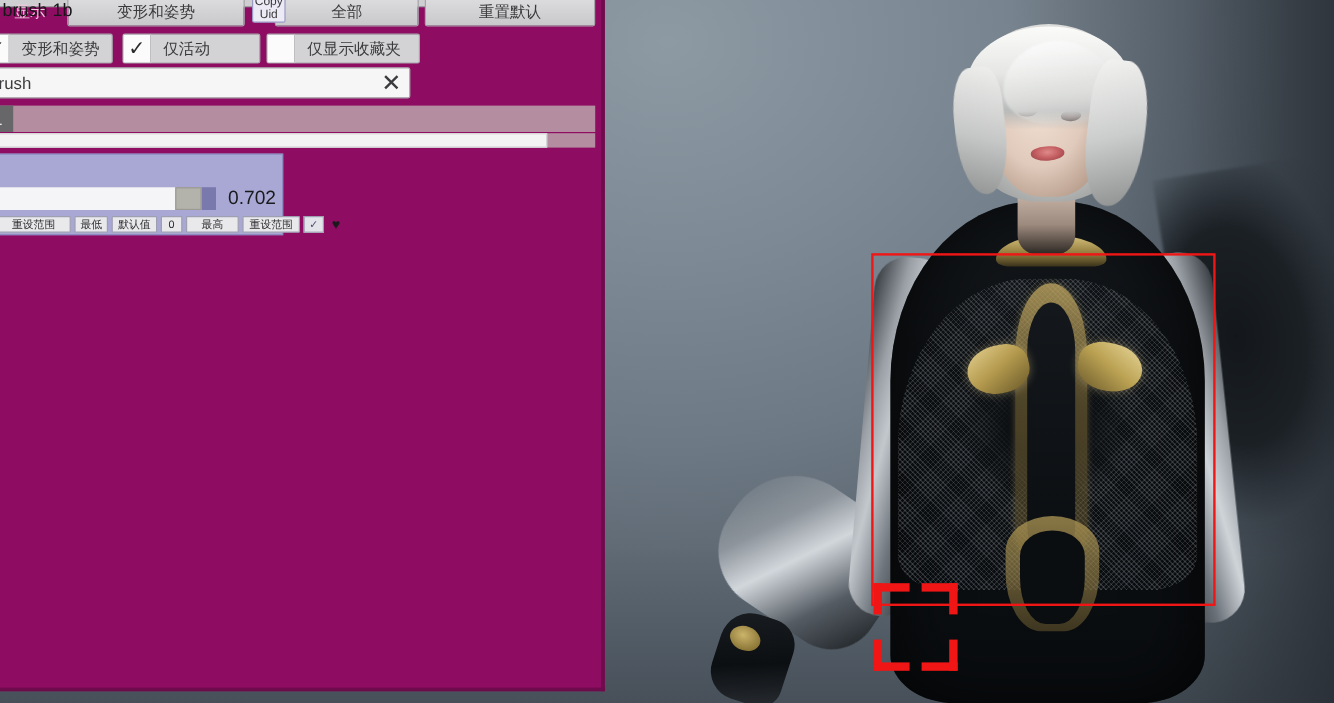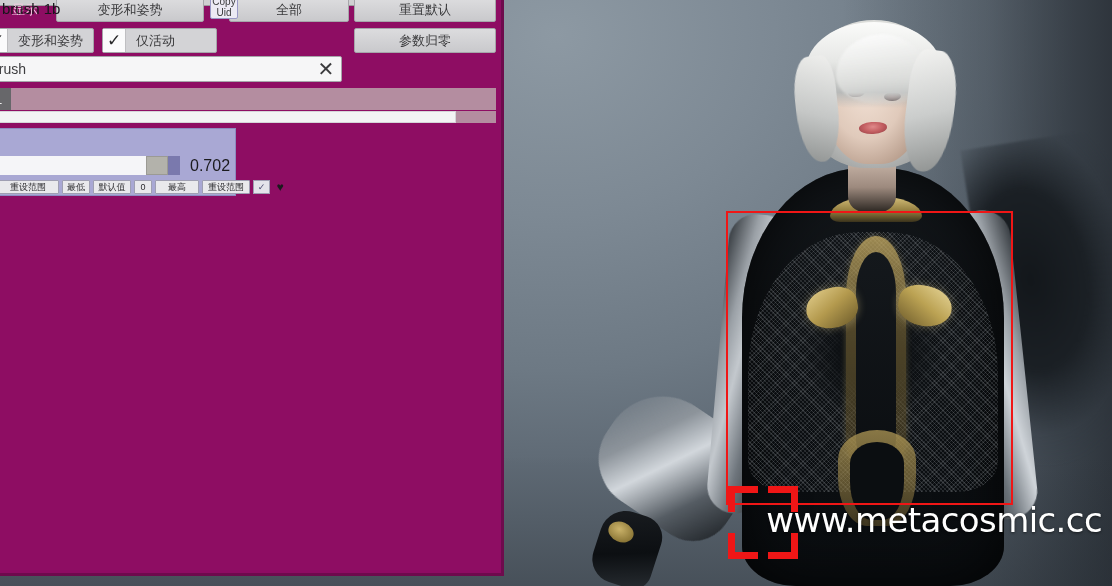--- a/index.html
+++ b/index.html
@@ -417,21 +417,20 @@
   <div class="fig" id="hair-bang"></div>
   <div class="fig" id="hair-side-l"></div>
   <div class="fig" id="hair-side-r"></div>
 
   <div id="sel-rect"></div>
   <div class="corner-bracket" id="cb-tl"></div>
   <div class="corner-bracket" id="cb-tr"></div>
   <div class="corner-bracket" id="cb-bl"></div>
   <div class="corner-bracket" id="cb-br"></div>
 
-  <div id="watermark">www.metacosmic.cc</div>
 </div>
 
 <div id="panel">
 
   <div id="cutrow">
     <div class="cutbtn" style="width:154px"></div>
     <div class="cutbtn" style="width:150px"></div>
     <div class="cutbtn" style="width:146px"></div>
   </div>
 
@@ -442,21 +441,24 @@
   <div class="btn" id="btn-reset-default">重置默认</div>
 
   <div class="chk-wrap" id="chk-newest">
     <div class="chk-box">✓</div>
     <div class="chk-label">变形和姿势</div>
   </div>
   <div class="chk-wrap" id="chk-active">
     <div class="chk-box">✓</div>
     <div class="chk-label">仅活动</div>
   </div>
-  <div class="btn" id="btn-zero-params">参数归零</div>
+  <div class="chk-wrap" id="chk-fav">
+    <div class="chk-box"></div>
+    <div class="chk-label">仅显示收藏夹</div>
+  </div>
 
   <div id="search-wrap">
     <input id="search-input" type="text" value="brush" style="">
     <div id="clear-icon">✕</div>
   </div>
 
   <div id="tabstrip"></div>
   <div id="tab-1">1</div>
 
   <div id="hscroll-track"></div>

